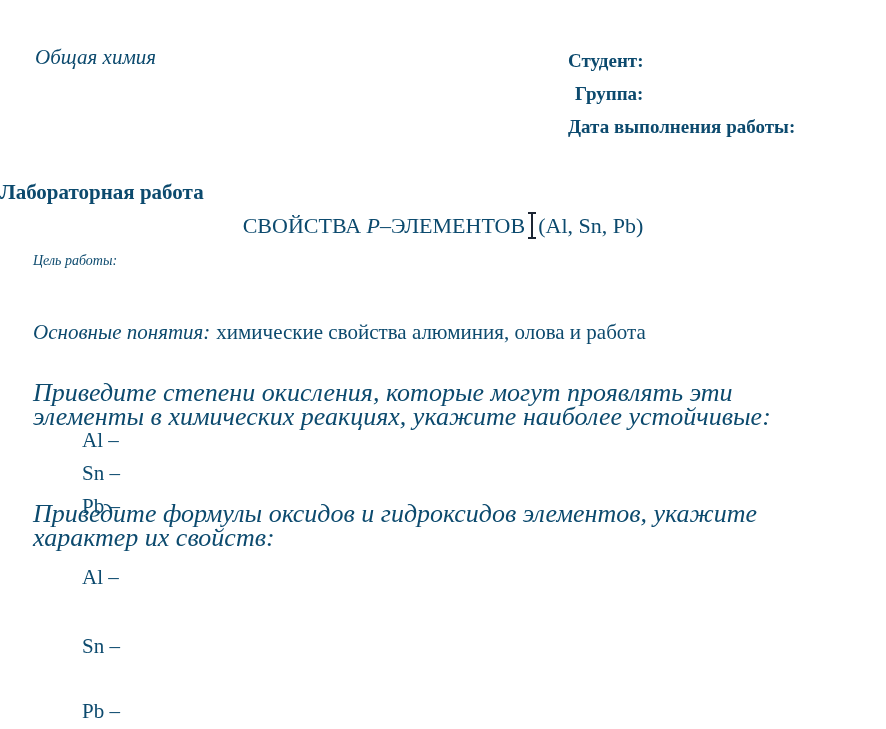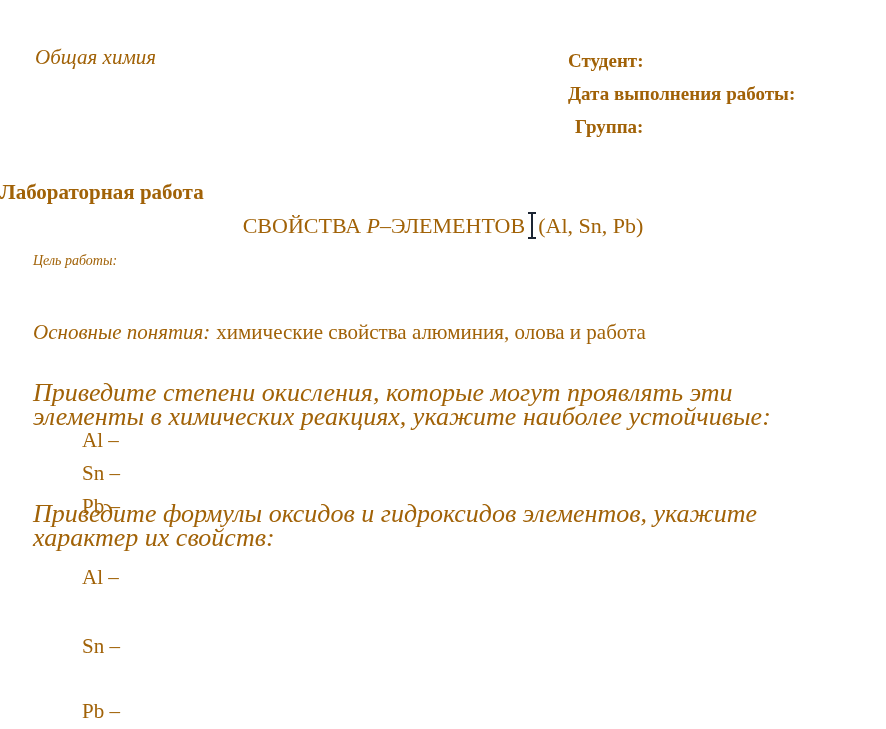--- a/index.html
+++ b/index.html
@@ -6,21 +6,21 @@
     margin: 0;
     padding: 0;
     background: #ffffff;
   }
   .page {
     position: relative;
     width: 886px;
     height: 729px;
     background: #ffffff;
     font-family: "Liberation Serif", "DejaVu Serif", serif;
-    color: #a16207;
+    color: #0c4a6e;
     overflow: hidden;
   }
   .it { font-style: italic; }
 
   .course {
     position: absolute;
     left: 35px;
     top: 45px;
     font-size: 21px;
     font-style: italic;
@@ -131,22 +131,22 @@
 </style>
 </head>
 <body>
 
 <div class="page">
 
   <div class="course">Общая химия</div>
 
   <div class="student-block">
     <div class="si-line">Студент:</div>
+    <div class="si-line si-indent">Группа:</div>
     <div class="si-line">Дата выполнения работы:</div>
-    <div class="si-line si-indent">Группа:</div>
   </div>
 
   <h1 class="title1">Лабораторная работа</h1>
 
   <h2 class="title2"><span>СВОЙСТВА </span><span class="it">P</span><span>–ЭЛЕМЕНТОВ</span><span class="ibeam"></span><span>(Al, Sn, Pb)</span></h2>
 
   <div class="goal it">Цель работы:</div>
 
   <div class="concepts">
     <span class="it lbl">Основные понятия:</span><span>химические свойства алюминия, олова и работа</span>

